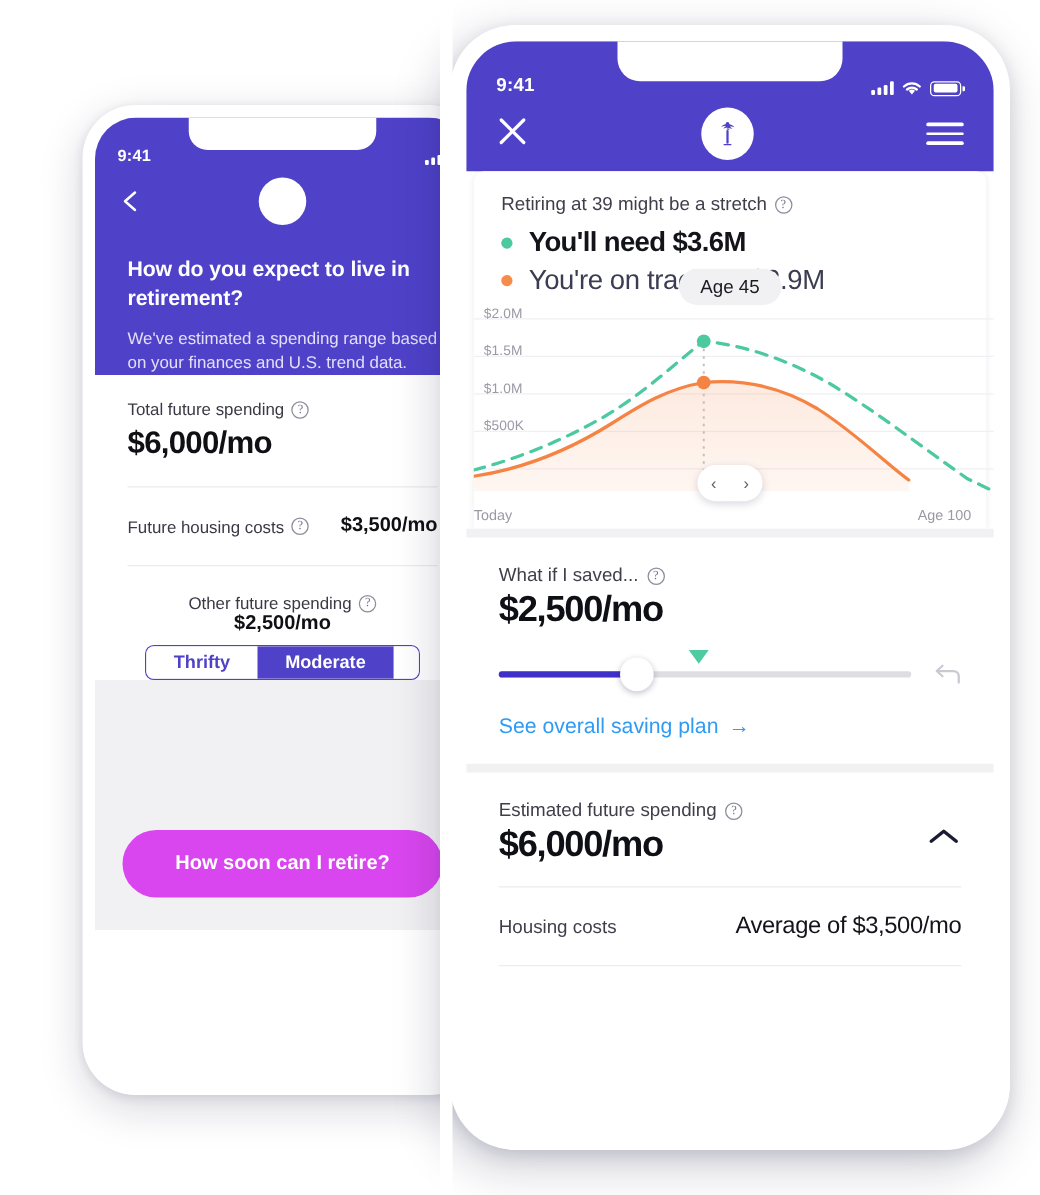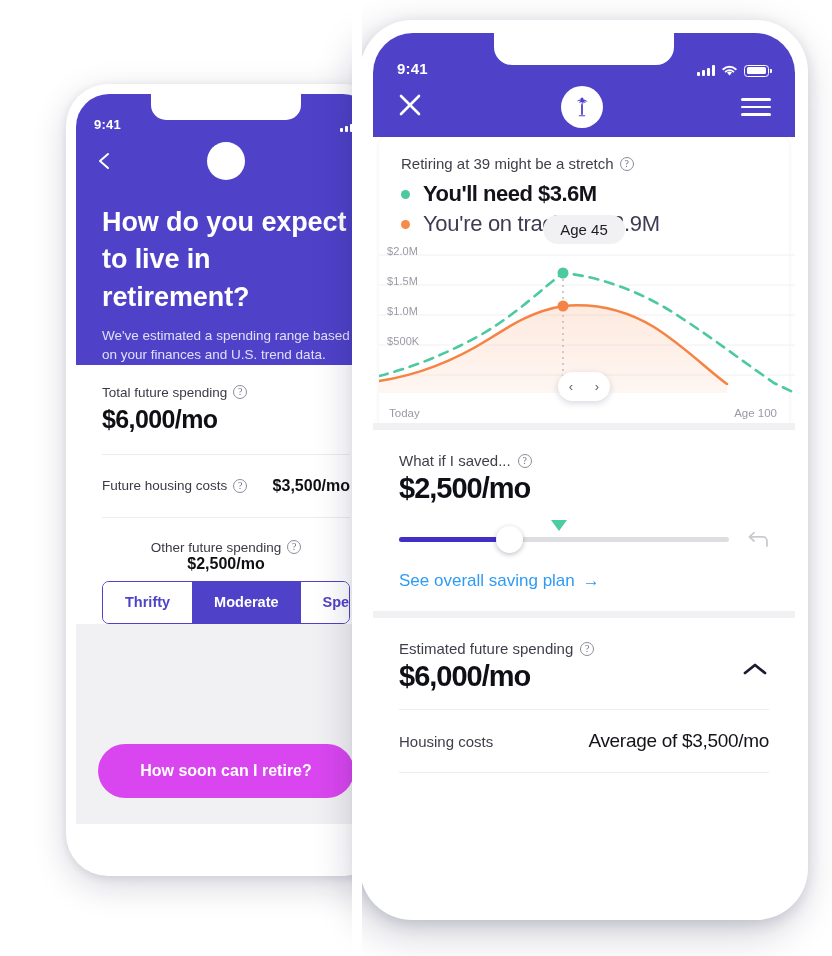--- a/index.html
+++ b/index.html
@@ -93,21 +93,21 @@
   .back-chevron {
     position:absolute; left: 18px; top: 50%;
     transform: translateY(-50%);
     width: 22px; height: 22px;
   }
   .avatar-circle {
     width: 38px; height: 38px;
     background: #ffffff; border-radius: 50%;
   }
   .back-title {
-    color:#fff; font-size: 27px; font-weight: 700;
+    color:#fff; font-size: 17px; font-weight: 700;
     line-height: 1.38; padding: 14px 26px 0 26px;
     letter-spacing: -.1px;
   }
   .back-sub {
     color: #E2DFF6; font-size: 13.5px; line-height: 1.45;
     padding: 10px 26px 0 26px;
   }
   .back-body { background:#ffffff; }
   .row-pad { padding: 0 26px; }
   .kv-label {
@@ -115,23 +115,23 @@
   }
   .kv-big { font-size: 25px; font-weight: 700; color:#101014; letter-spacing:-.6px; margin-top: 5px; }
   .divider { height:1px; background:#ebebf0; margin: 0 26px; }
   .kv-row {
     display:flex; align-items:center; justify-content:space-between;
     padding: 22px 26px;
   }
   .kv-val { font-size: 16px; font-weight: 700; color:#101014; white-space: nowrap; }
 
   .seg {
-    display:flex; margin: 0 26px;
+    display:flex; margin: 0 40px;
     border: 1.6px solid #4F42C9; border-radius: 7px;
-    overflow: hidden; height: 43px;
+    overflow: hidden; height: 28px;
   }
   .seg-item {
     flex: 1 0 auto; display:flex; align-items:center; justify-content:center;
     font-size: 14.5px; font-weight: 700; color:#4F42C9;
     background:#ffffff; padding: 0 22px; white-space: nowrap;
   }
   .seg-item.active { background:#4F42C9; color:#ffffff; }
   .cta {
     background:#d946ef; color:#fff; border-radius: 30px;
     height: 54px; display:flex; align-items:center; justify-content:center;
@@ -422,21 +422,21 @@
             <line x1="184" y1="30" x2="184" y2="150" stroke="#c9bfb7" stroke-width="1.6" stroke-dasharray="2 4"></line>
             <circle cx="184" cy="30" r="5.5" fill="#4CC9A0"></circle>
             <circle cx="184" cy="63" r="5.5" fill="#F58344"></circle>
           </svg>
 
           <div class="ylab" style="top: 2px;">$2.0M</div>
           <div class="ylab" style="top: 32px;">$1.5M</div>
           <div class="ylab" style="top: 62px;">$1.0M</div>
           <div class="ylab" style="top: 92px;">$500K</div>
 
-          <div class="xlab" style="left: 10px; text-align: center;">Today</div>
+          <div class="xlab" style="left: 0; text-align: center;">Today</div>
           <div class="xlab" style="right: 12px;">Age 100</div>
 
           <div class="pill-age" style="top:-28px;">Age 45</div>
 
           <div class="stepper">
             <span>‹</span>
             <span>›</span>
           </div>
         </div>
       </div>

